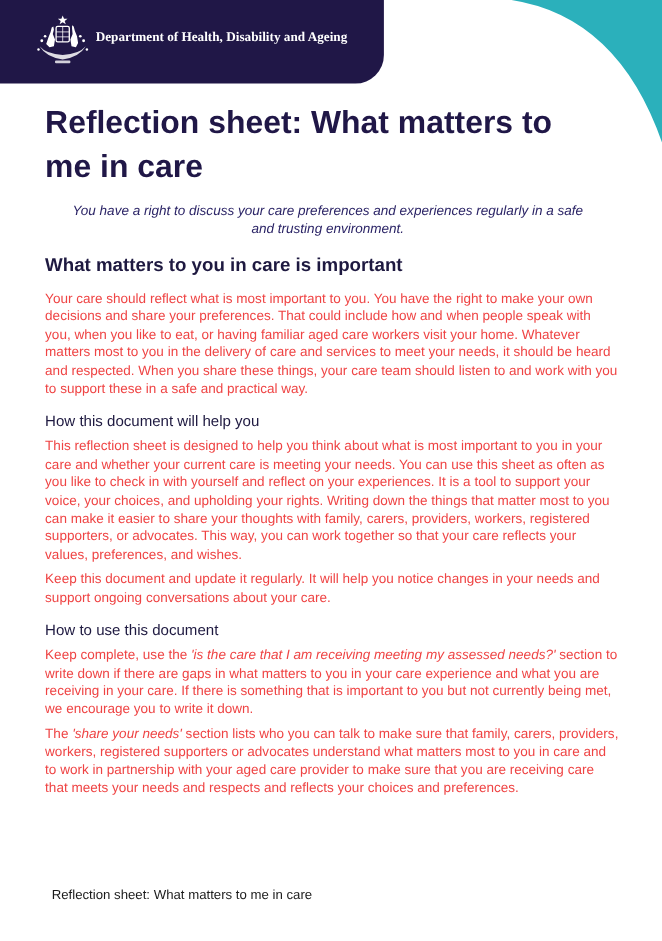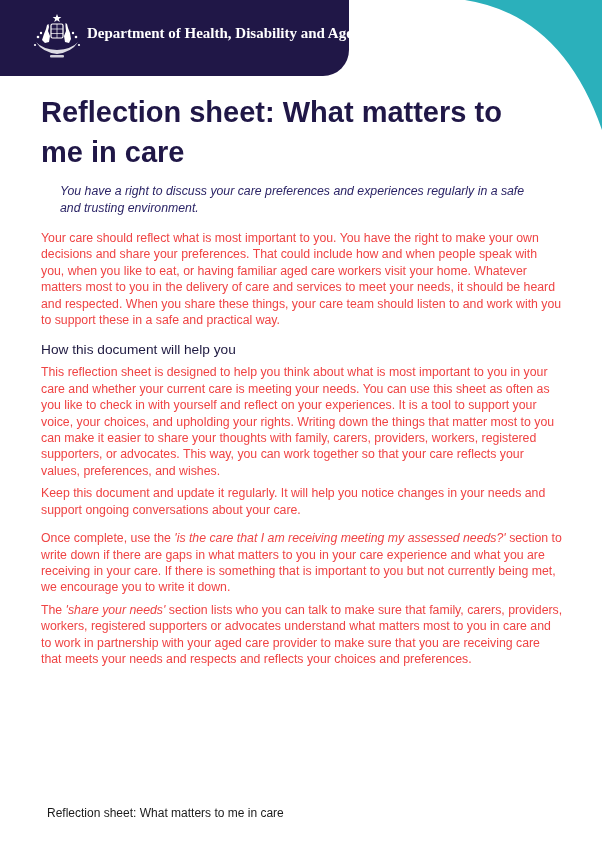--- a/index.html
+++ b/index.html
@@ -47,21 +47,21 @@
     }
     .gov-name {
       font-size: 13px;
       font-weight: bold;
       line-height: 15px;
       padding-bottom: 4px;
       border-bottom: 1px solid #8a86a8;
       width: 220px;
     }
     .dept-name {
-      font-size: 15px;
+      font-size: 12px;
       font-weight: bold;
       line-height: 14px;
       padding-top: 4px;
       white-space: nowrap;
     }
     .page-title {
       position: absolute;
       left: 41px;
       top: 92px;
       margin: 0;
@@ -69,20 +69,21 @@
       line-height: 40px;
       font-weight: bold;
       color: #201747;
       width: 470px;
     }
     .subtitle {
       position: absolute;
       left: 60px;
       top: 183px;
       width: 476px;
+      text-align: center;
       font-style: italic;
       font-size: 12.3px;
       line-height: 17px;
       color: #2b2466;
       margin: 0;
     }
     .content {
       position: absolute;
       left: 41px;
       top: 230px;
@@ -158,29 +159,31 @@
   <path d="M3,0 Q100,15 140,130 L140,0 Z" fill="#2bb0bb"></path>
 </svg>
 
 <h1 class="page-title">Reflection sheet: What matters to me in care</h1>
 
 <p class="subtitle">You have a right to discuss your care preferences and experiences regularly in a safe and trusting environment.</p>
 
 <div class="content">
 
   <section>
+    <h2 class="section-h">What matters to you in care is important</h2>
     <p class="body last-in-section">Your care should reflect what is most important to you. You have the right to make your own decisions and share your preferences. That could include how and when people speak with you, when you like to eat, or having familiar aged care workers visit your home. Whatever matters most to you in the delivery of care and services to meet your needs, it should be heard and respected. When you share these things, your care team should listen to and work with you to support these in a safe and practical way.</p>
   </section>
 
   <section>
     <h3 class="section-h">How this document will help you</h3>
     <p class="body">This reflection sheet is designed to help you think about what is most important to you in your care and whether your current care is meeting your needs. You can use this sheet as often as you like to check in with yourself and reflect on your experiences. It is a tool to support your voice, your choices, and upholding your rights. Writing down the things that matter most to you can make it easier to share your thoughts with family, carers, providers, workers, registered supporters, or advocates. This way, you can work together so that your care reflects your values, preferences, and wishes.</p>
     <p class="body last-in-section">Keep this document and update it regularly. It will help you notice changes in your needs and support ongoing conversations about your care.</p>
   </section>
 
   <section>
-    <p class="body"><span>Once complete, use the </span><em>'is the care that I am receiving meeting my assessed needs?'</em><span> section to write down if there are gaps in what matters to you in your care experience and what you are receiving in your care. If there is something that is important to you but not currently being met, we encourage you to write it down.</span></p>
+    <h3 class="section-h">How to use this document</h3>
+    <p class="body"><span>Keep complete, use the </span><em>'is the care that I am receiving meeting my assessed needs?'</em><span> section to write down if there are gaps in what matters to you in your care experience and what you are receiving in your care. If there is something that is important to you but not currently being met, we encourage you to write it down.</span></p>
     <p class="body"><span>The </span><em>'share your needs'</em><span> section lists who you can talk to make sure that family, carers, providers, workers, registered supporters or advocates understand what matters most to you in care and to work in partnership with your aged care provider to make sure that you are receiving care that meets your needs and respects and reflects your choices and preferences.</span></p>
   </section>
 
 </div>
 
 <div class="footer-label">Reflection sheet: What matters to me in care</div>
 
 </body></html>

